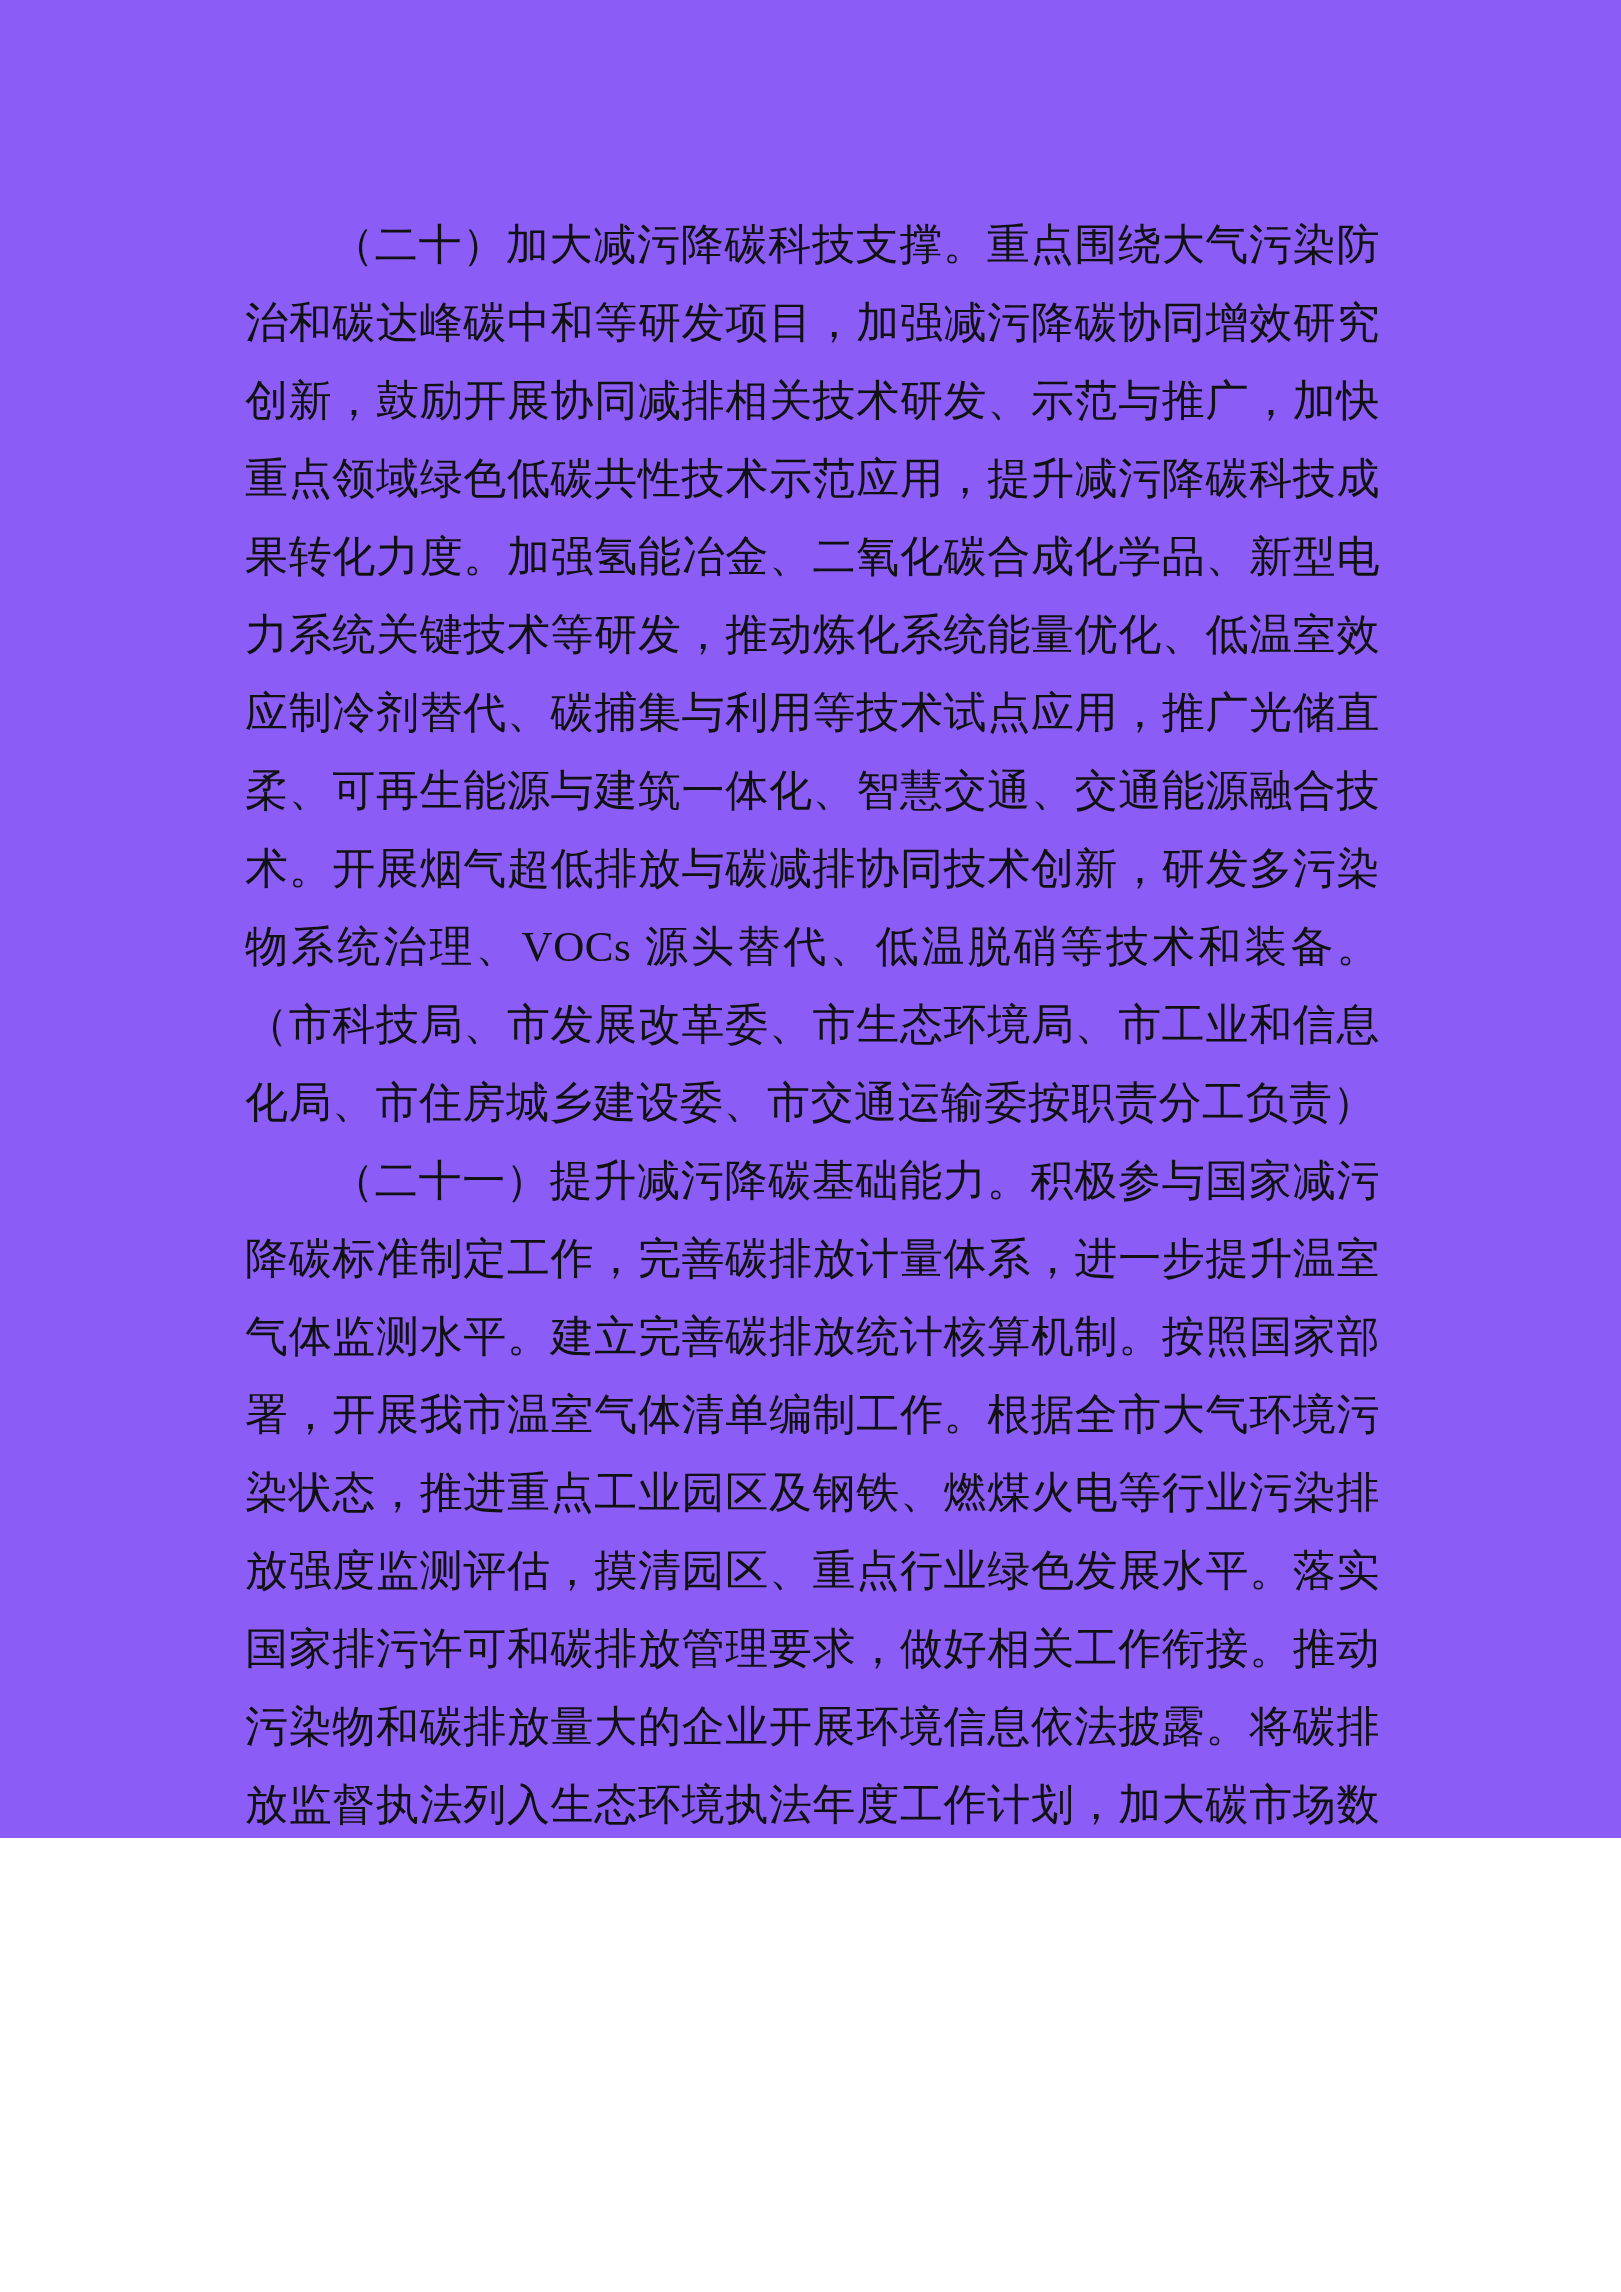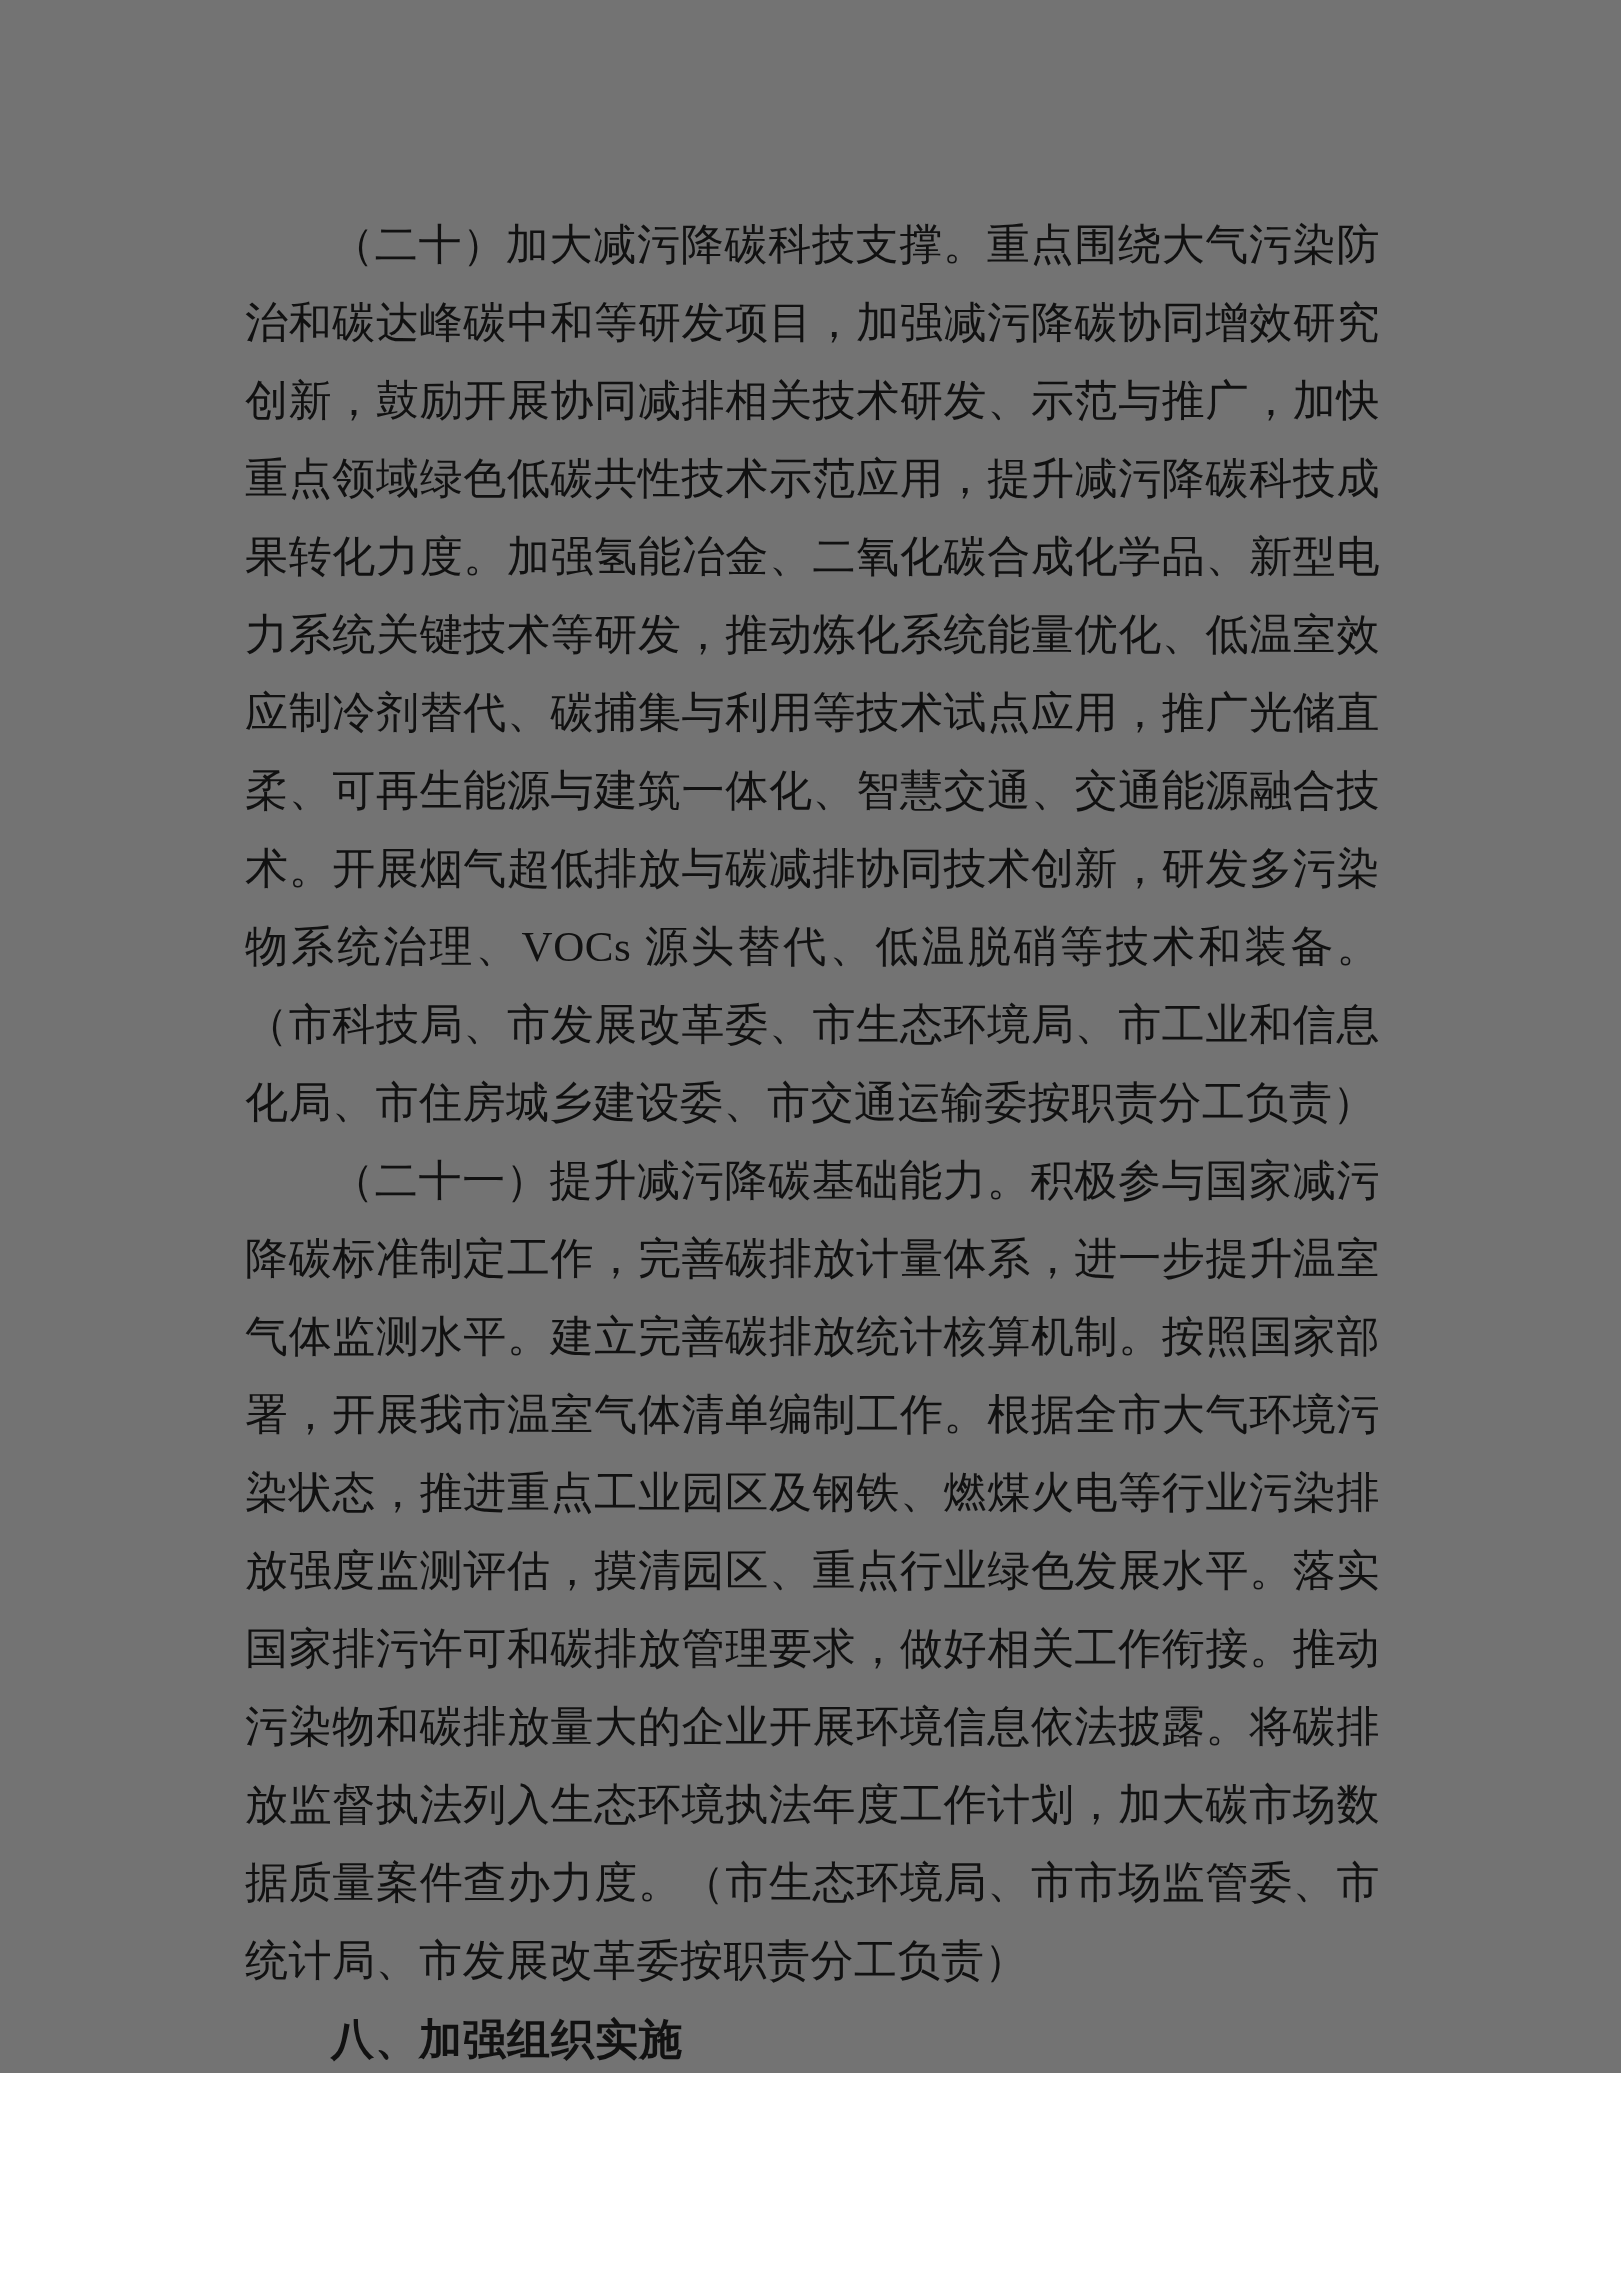--- a/index.html
+++ b/index.html
@@ -3,22 +3,22 @@
 <meta charset="utf-8">
 <style>
   html, body {
     margin: 0;
     padding: 0;
     background: #ffffff;
   }
   .page {
     position: relative;
     width: 1621px;
-    height: 2073px;
-    background: #737373;
+    height: 1838px;
+    background: #8b5cf6;
     color: #111111;
     overflow: hidden;
   }
   .text-block {
     position: absolute;
     left: 245px;
     top: 206px;
     width: 1135px;
     font-family: "Liberation Serif", "DejaVu Serif", serif;
     font-size: 43px;

